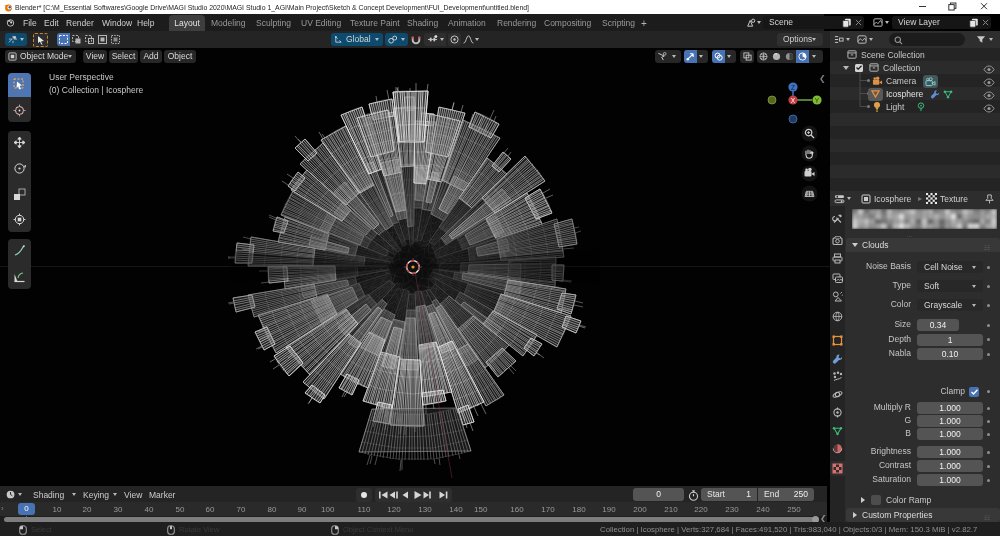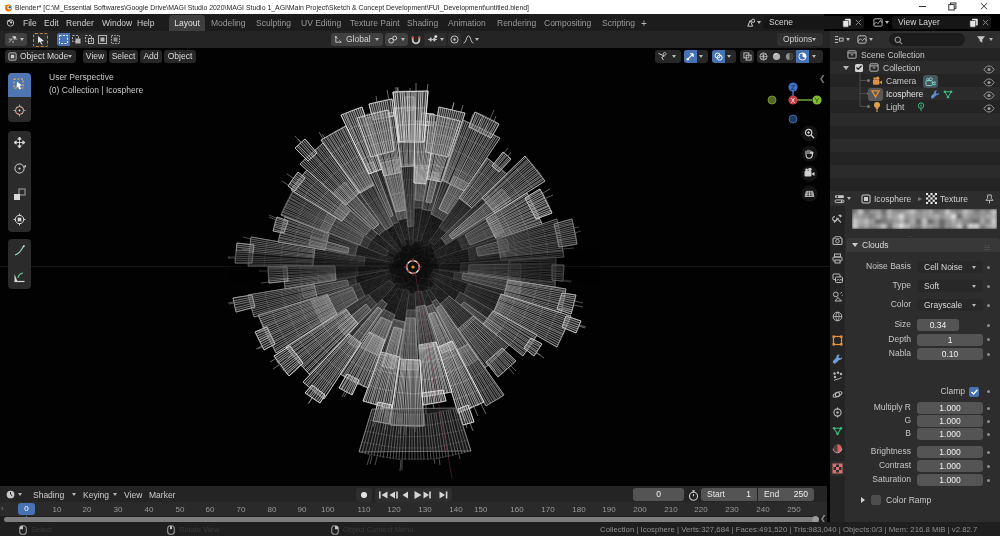--- a/index.html
+++ b/index.html
@@ -1,19 +1,19 @@
 <!DOCTYPE html>
 <html><head><meta charset="utf-8"><style>
 *{margin:0;padding:0;box-sizing:border-box}
 html,body{width:1000px;height:536px;overflow:hidden;background:#000;font-family:"Liberation Sans",sans-serif;-webkit-font-smoothing:antialiased}
 #app{position:relative;width:1000px;height:536px;background:#000;font-size:8.5px}
 .a{position:absolute}
 .ic{position:absolute;display:block}
 .lbl{position:absolute;white-space:nowrap}
-.dd{position:absolute;background:#404040;border-radius:3px}
+.dd{position:absolute;background:#0c4a6e;border-radius:3px}
 .num{position:absolute;background:#545454;border-radius:3px;color:#f1f1f1;text-align:center;line-height:12px;height:12px;font-size:8.5px}
 .drop{position:absolute;background:#282828;border-radius:3px;color:#d8d8d8;line-height:12px;height:12px;font-size:8.5px;padding-left:7px}
 .caret{position:absolute;width:0;height:0;border-left:2.6px solid transparent;border-right:2.6px solid transparent;border-top:3.2px solid #b9b9b9}
 .dot{position:absolute;width:3px;height:3px;border-radius:50%;background:#8f8f8f}
 .phead{position:absolute;left:16px;width:154px;height:14px;background:#383838;border-radius:3px 3px 0 0;color:#dcdcdc;line-height:14px}
 .parr{position:absolute;width:0;height:0}
 .parr.down{border-left:3px solid transparent;border-right:3px solid transparent;border-top:4px solid #cdcdcd}
 .parr.right{border-top:3px solid transparent;border-bottom:3px solid transparent;border-left:4px solid #cdcdcd}
 .grip{position:absolute;color:#5c5c5c;font-size:7px;letter-spacing:1px}
 </style></head>
@@ -1236,20 +1236,25 @@
  <div class="num" style="left:87px;top:269px;width:66px">1.000</div>
  <div class="dot" style="left:157px;top:273.5px"></div>
  <div class="lbl" style="left:0;top:283px;width:81px;text-align:right;color:#c6c6c6">Saturation</div>
  <div class="num" style="left:87px;top:283px;width:66px">1.000</div>
  <div class="dot" style="left:157px;top:287.5px"></div>
 
  <div class="parr right" style="left:31px;top:306px"></div>
  <div class="a" style="left:41px;top:304px;width:10px;height:10px;background:#4d4d4d;border-radius:2px"></div>
  <div class="lbl" style="left:56px;top:304px;color:#c9c9c9">Color Ramp</div>
 
+ <div class="phead" style="top:317px;border-radius:3px">
+  <div class="parr right" style="left:7px;top:4px"></div>
+  <div class="lbl" style="left:16px;top:0;color:#dcdcdc">Custom Properties</div>
+  <div class="grip" style="left:138px;top:3px">☷</div>
+ </div>
 </div>
 
 <div class="a" style="left:0;top:486px;width:827px;height:36px;background:#242424">
  <svg class="ic" style="left:6px;top:4px" width="10" height="9" viewBox="0 0 11 10">
         <circle cx="5" cy="5" r="4.3" fill="#c9c9c9"></circle>
         <path d="M5 5V2.2M5 5l2 1.4" stroke="#242424" stroke-width="1.1" fill="none"></path>
       </svg>
  <div class="caret" style="left:18px;top:7px"></div>
  <div class="lbl" style="left:33px;top:4px;color:#cdcdcd">Shading</div>
  <div class="caret" style="left:72px;top:7px"></div>
@@ -1336,15 +1341,15 @@
  <svg class="ic" style="left:167px;top:2.5px" width="8" height="10" viewBox="0 0 8 10">
         <rect x="0.7" y="0.7" width="6.6" height="8.6" rx="2.8" fill="none" stroke="#9a9a9a" stroke-width="1.1"></rect>
         <rect x="3" y="1.2" width="2" height="3" fill="#c8c8c8"></rect>
       </svg>
  <div class="lbl" style="left:179px;top:3px;color:#3a3a3a;font-size:7.5px">Rotate View</div>
  <svg class="ic" style="left:331px;top:2.5px" width="8" height="10" viewBox="0 0 8 10">
         <rect x="0.7" y="0.7" width="6.6" height="8.6" rx="2.8" fill="none" stroke="#9a9a9a" stroke-width="1.1"></rect>
         <path d="M7 1.6 Q5.8 1 4 1 L4 4.2 L7.2 4.2Z" fill="#c8c8c8"></path>
       </svg>
  <div class="lbl" style="left:343px;top:3px;color:#3a3a3a;font-size:7.5px">Object Context Menu</div>
- <div class="lbl" style="left:600px;top:3px;color:#8f8f8f;font-size:7.8px">Collection | Icosphere | Verts:327,684 | Faces:491,520 | Tris:983,040 | Objects:0/3 | Mem: 216.8 MiB | v2.82.7</div>
+ <div class="lbl" style="left:600px;top:3px;color:#8f8f8f;font-size:7.8px">Collection | Icosphere | Verts:327,684 | Faces:491,520 | Tris:983,040 | Objects:0/3 | Mem: 150.3 MiB | v2.82.7</div>
 </div>
 
 </div>
 </body></html>

